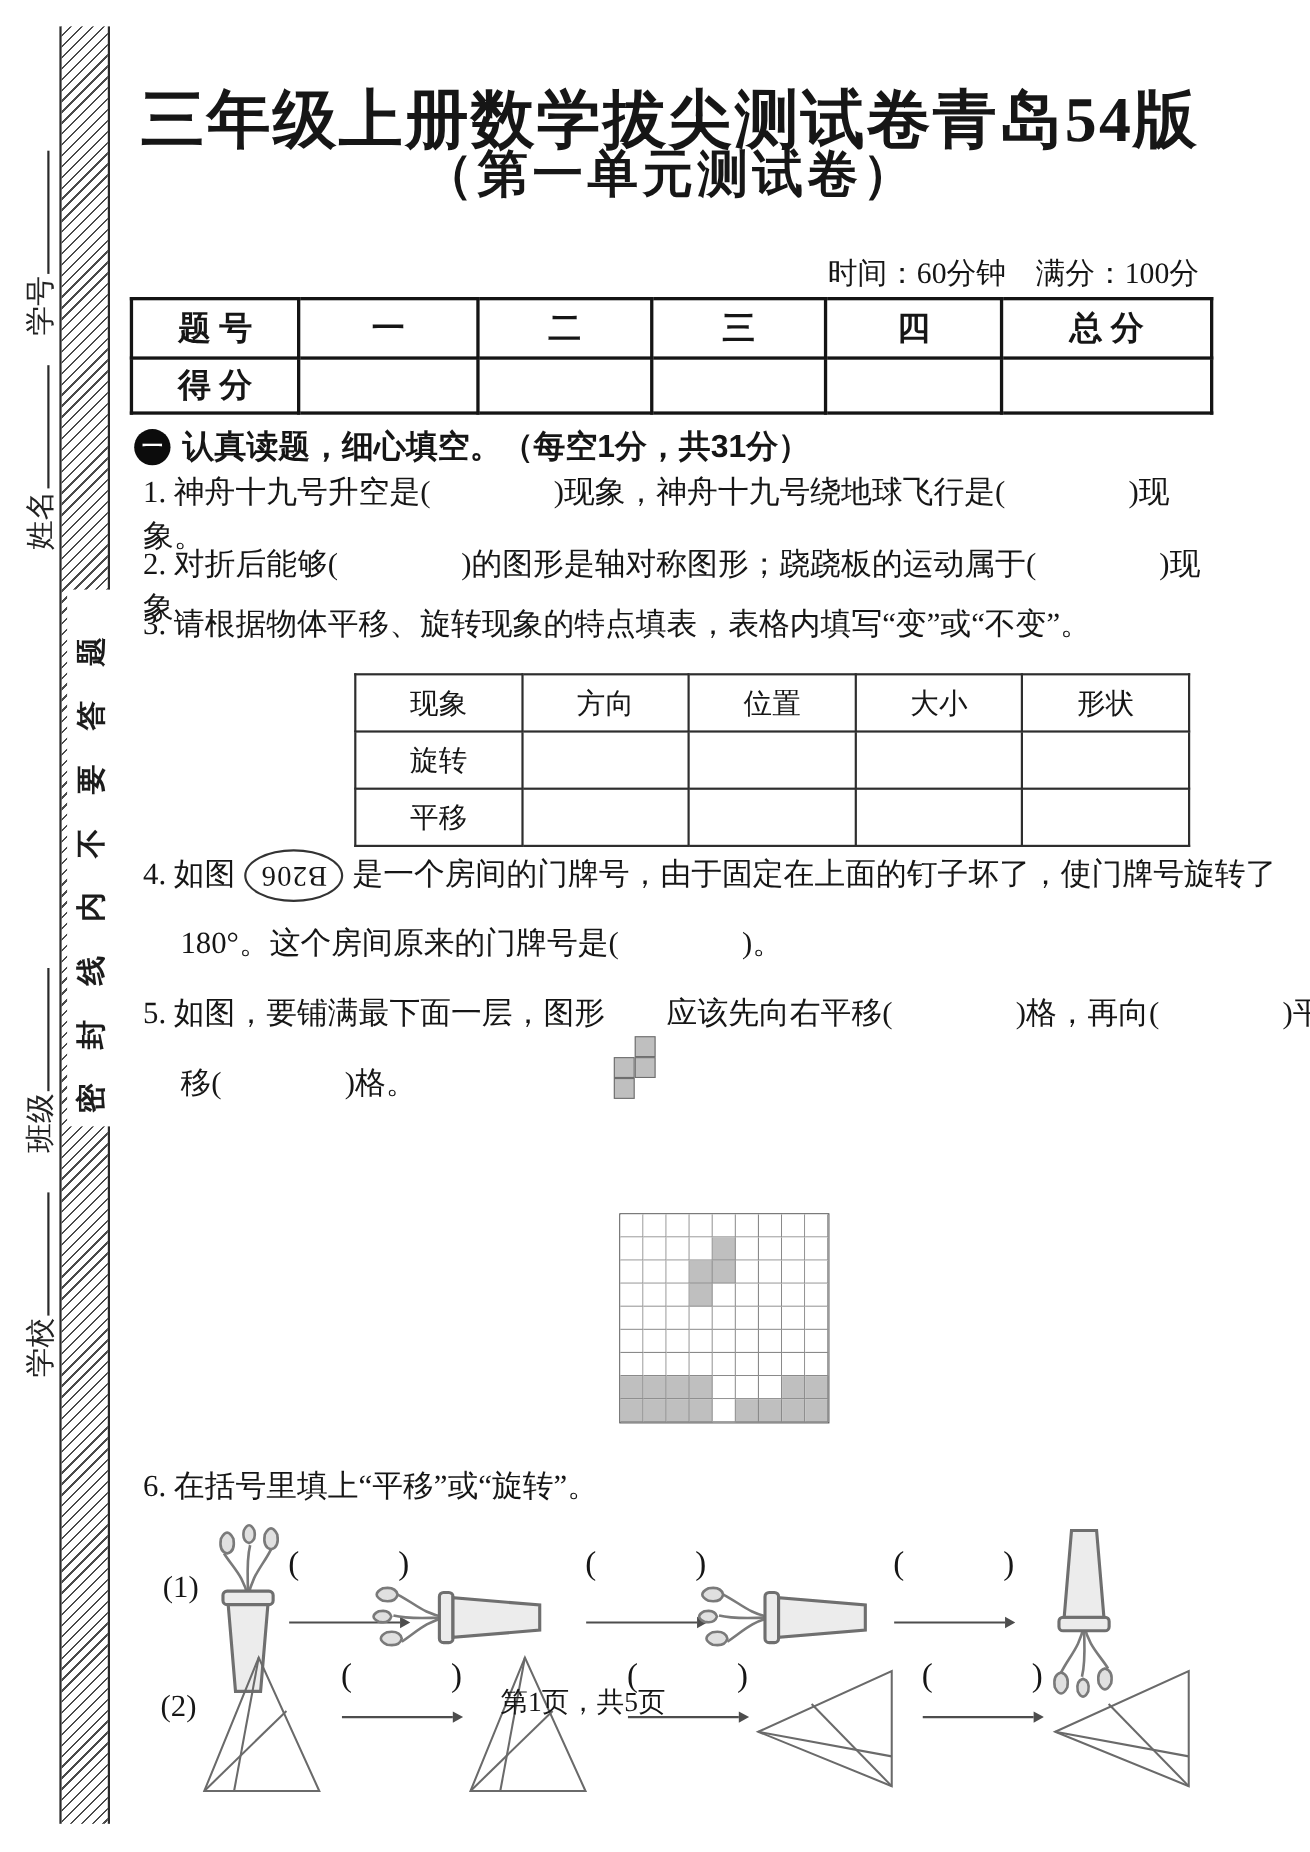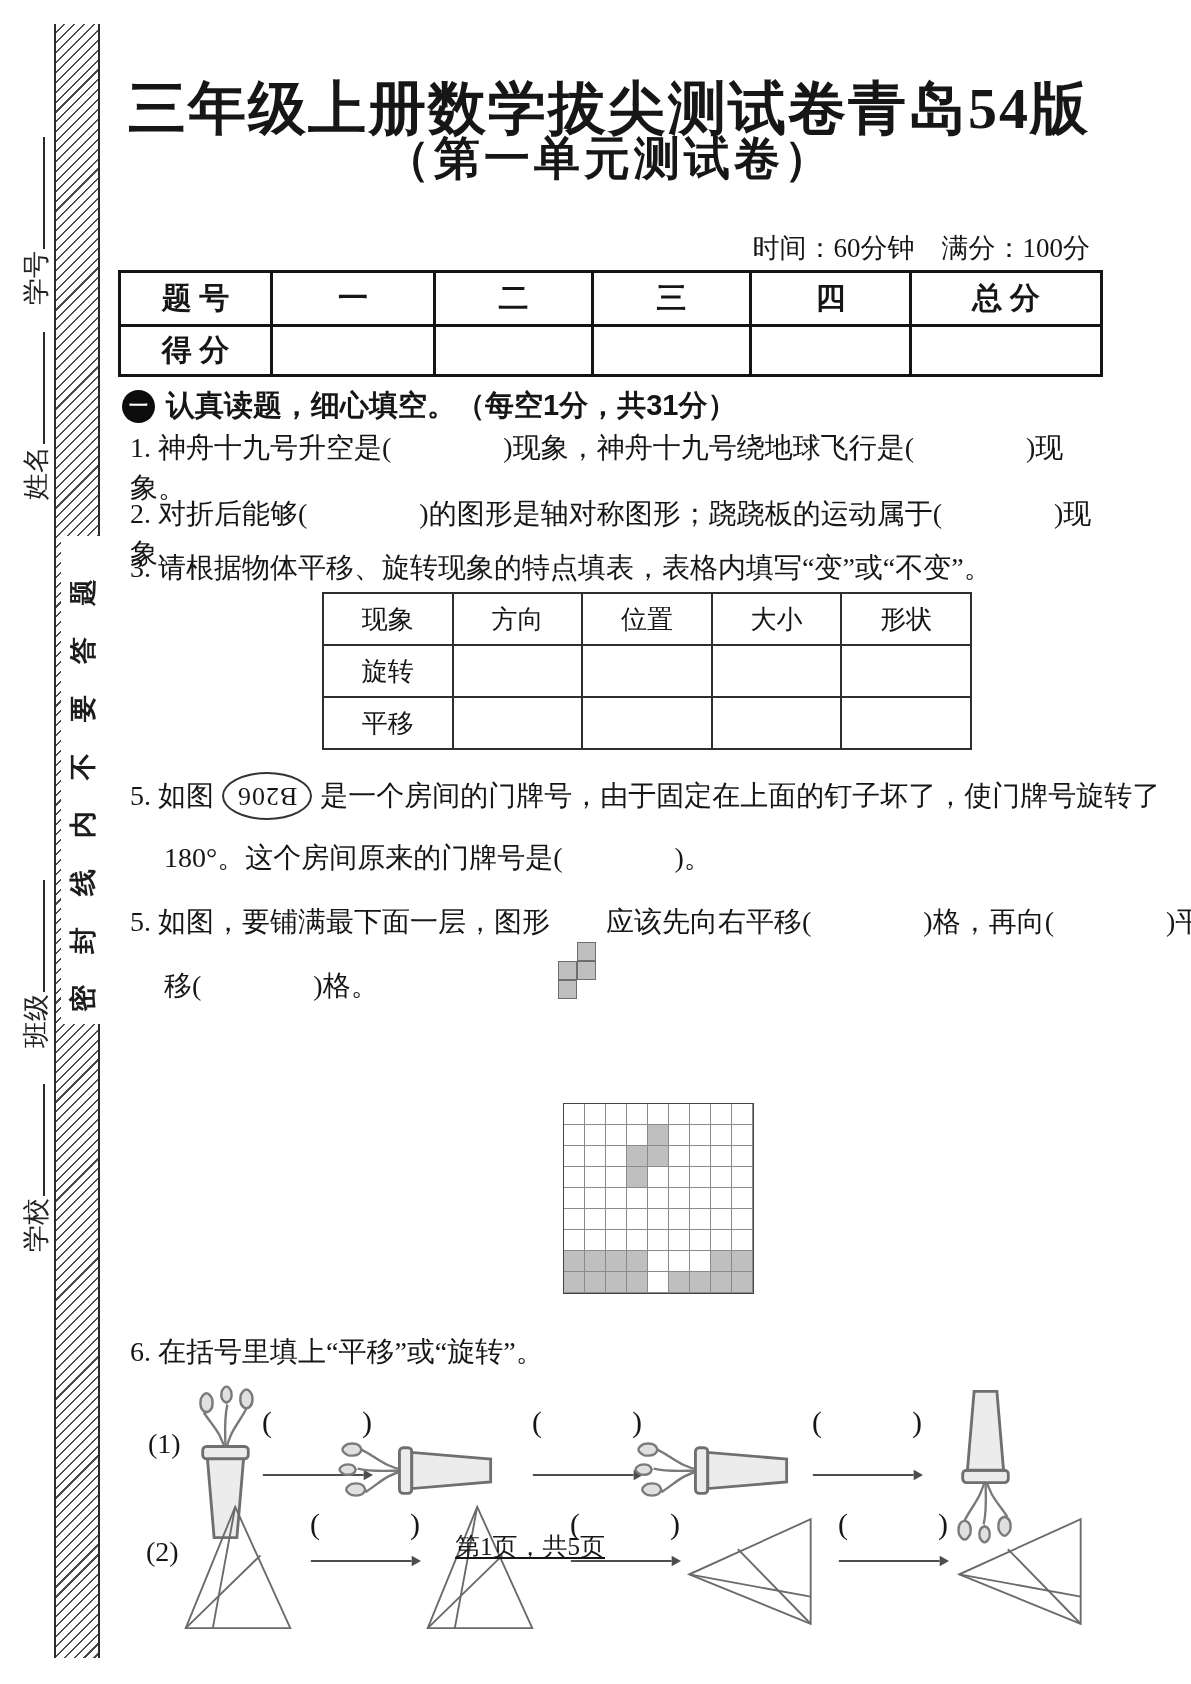--- a/index.html
+++ b/index.html
@@ -43,21 +43,21 @@
     align-items:center;justify-content:center;font-size:19px;margin-right:11px;flex:0 0 auto;}
 
   
   .q{position:absolute;left:130px;width:980px;font-size:28px;line-height:40px;white-space:pre-wrap;}
   .indent{padding-left:34px;}
   .qflex{display:flex;align-items:center;}
   .qflex span{white-space:pre;}
   .qflex.topalign{align-items:flex-start;}
 
   
-  table.q3t{position:absolute;left:322px;top:592px;width:650px;border-collapse:collapse;table-layout:fixed;}
+  table.q3t{position:absolute;left:322px;top:612px;width:760px;border-collapse:collapse;table-layout:fixed;}
   table.q3t td{border:2.5px solid #2e2e2e;text-align:center;font-size:26px;height:50px;padding:0;font-weight:500;}
 
   
   .oval{display:inline-flex;align-items:center;justify-content:center;border:2px solid #333;
     border-radius:50%;padding:2px 13px;margin:0 8px;}
   .oval-txt{display:inline-block;transform:rotate(180deg);font-size:26px;letter-spacing:1px;}
 
   
   .grid,.piece{display:flex;flex-wrap:wrap;align-content:flex-start;}
   .grid{position:absolute;left:563px;top:1103px;border:1.5px solid #444;}
@@ -72,21 +72,21 @@
   .row6{position:absolute;left:118px;width:1060px;}
   .row6 .itemno{position:absolute;font-size:28px;}
   .fig{position:absolute;}
   .rotm90{transform:rotate(-90deg);}
   .rot180{transform:rotate(180deg);}
   .agrp{position:absolute;width:118px;display:flex;flex-direction:column;align-items:center;gap:26px;}
   .agrp.tight{gap:10px;}
   .paren{font-size:30px;line-height:40px;white-space:pre;}
   svg.arrow{width:112px;height:14px;}
 
-  .footer{position:absolute;left:0;top:1530px;width:1060px;text-align:center;font-size:25px;text-decoration:underline;}
+  .footer{position:absolute;left:0;top:1530px;width:1060px;text-align:center;font-size:25px;}
   .defs{position:absolute;width:0;height:0;overflow:hidden;}
 </style>
 </head>
 <body>
 
 <div class="page">
 
   <div class="mfield" style="top:305px">
     <span>学号</span><span class="mline"></span>
   </div>
@@ -165,21 +165,21 @@
       <td>平移</td>
       <td></td>
       <td></td>
       <td></td>
       <td></td>
     </tr>
   </tbody>
     </table>
 
   <div class="q qflex" style="top:772px">
-    <span>5. 如图</span>
+    <span>4. 如图</span>
     <span class="oval">
       <span class="oval-txt">B206</span>
     </span>
     <span>是一个房间的门牌号，由于固定在上面的钉子坏了，使门牌号旋转了</span>
   </div>
   <div class="q indent" style="top:838px">180°。这个房间原来的门牌号是(　　　　)。</div>
 
   <div class="q qflex topalign" style="top:902px">
     <span>5. 如图，要铺满最下面一层，图形</span>
     <div class="piece" style="width: 38px; height: 57px;"><div class="gcell" style="width: 19px; height: 19px;"></div><div class="gcell on" style="width: 19px; height: 19px;"></div><div class="gcell on" style="width: 19px; height: 19px;"></div><div class="gcell on" style="width: 19px; height: 19px;"></div><div class="gcell on" style="width: 19px; height: 19px;"></div><div class="gcell" style="width: 19px; height: 19px;"></div></div>

